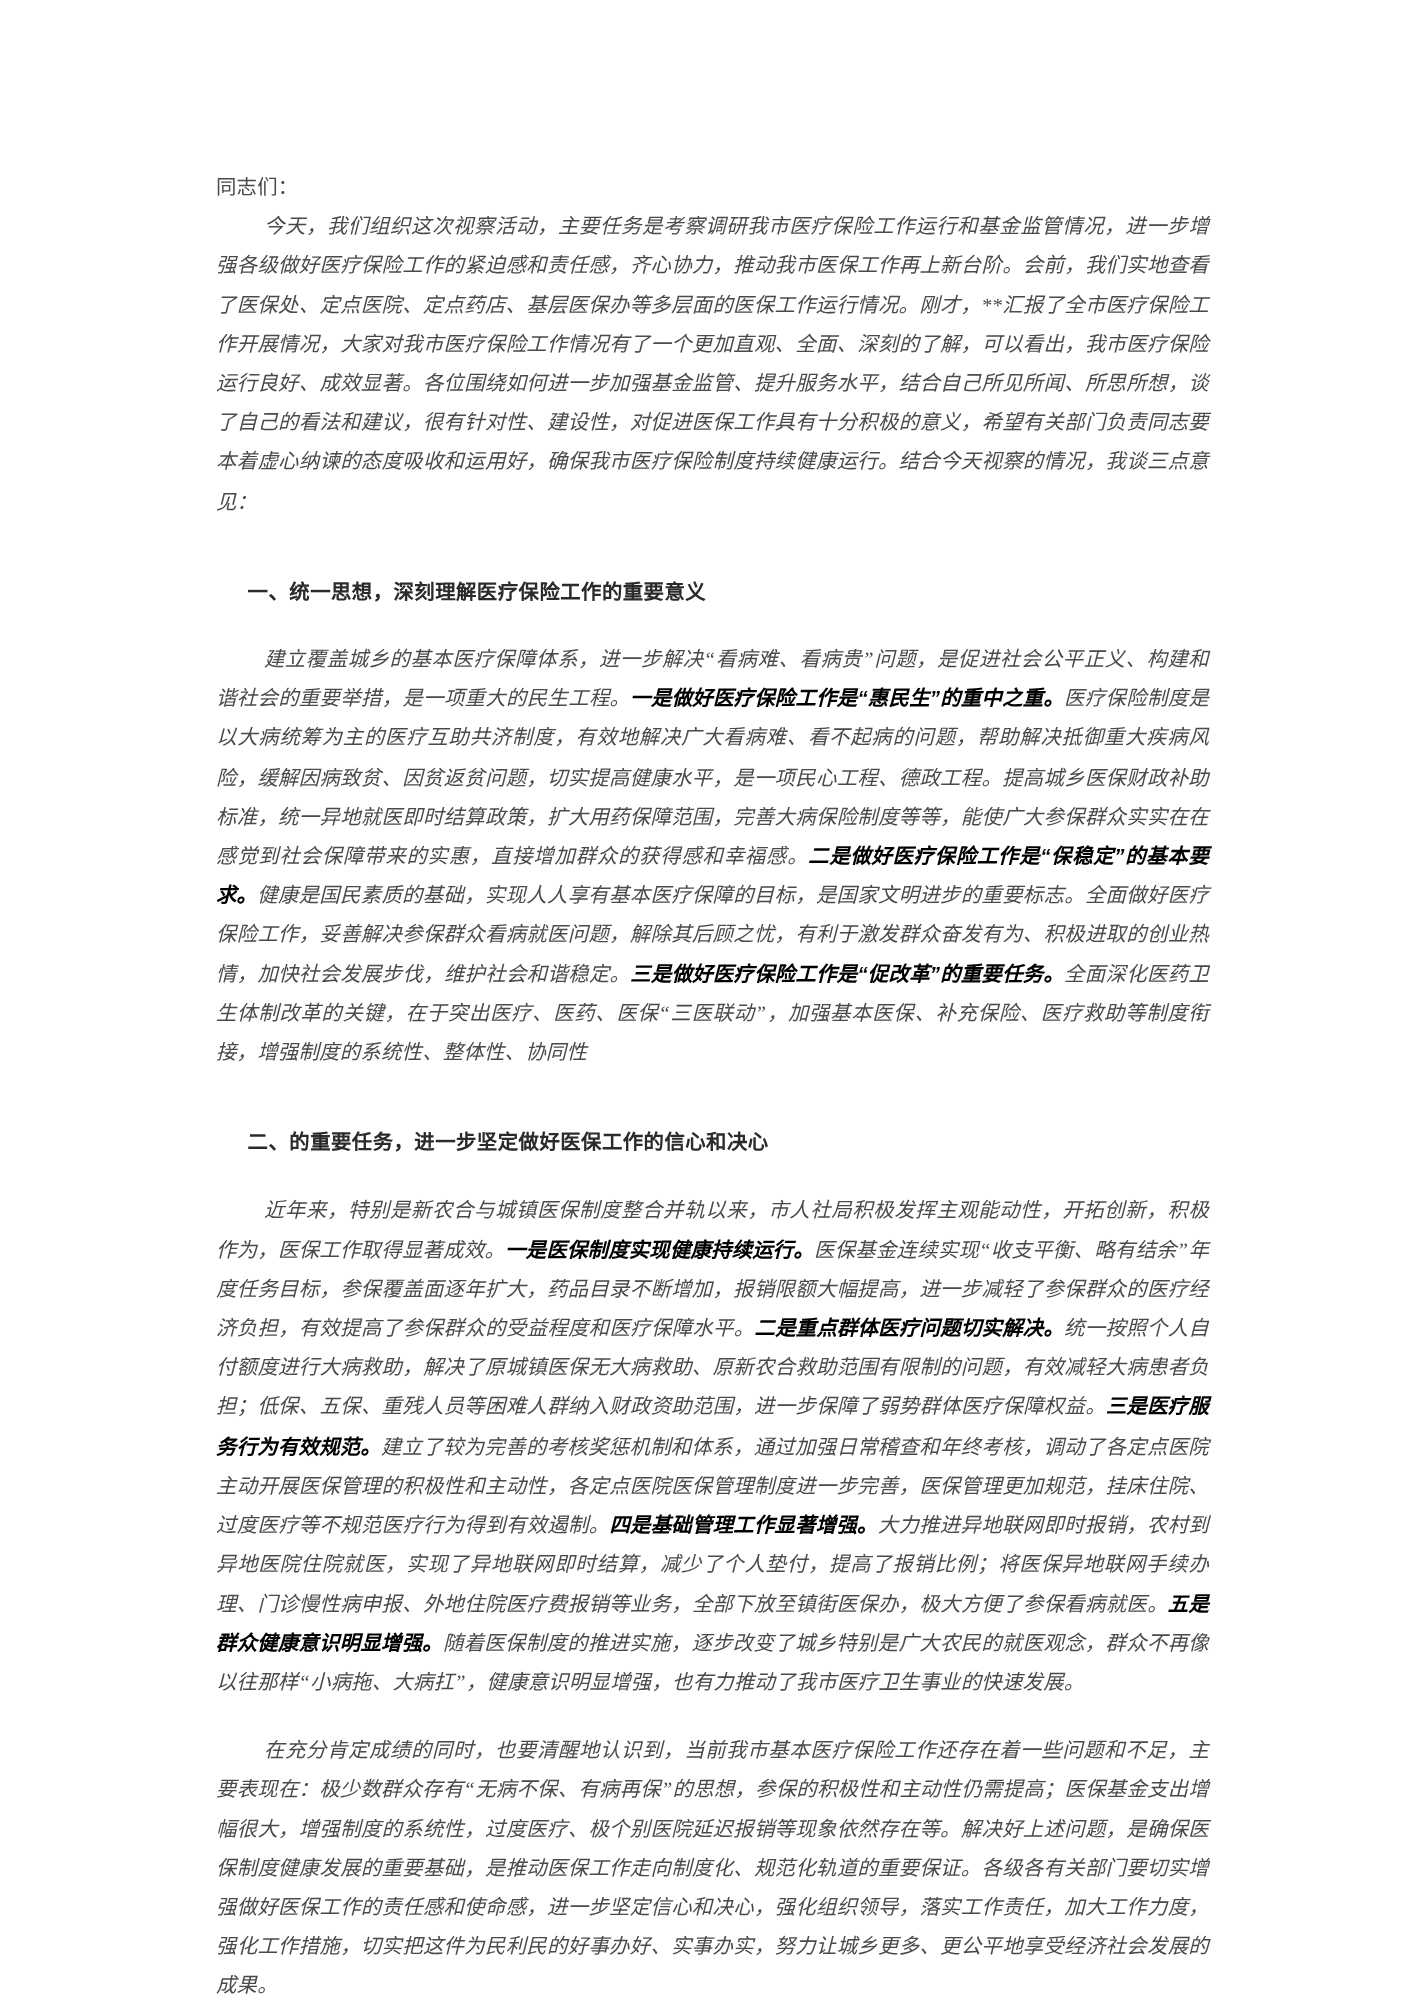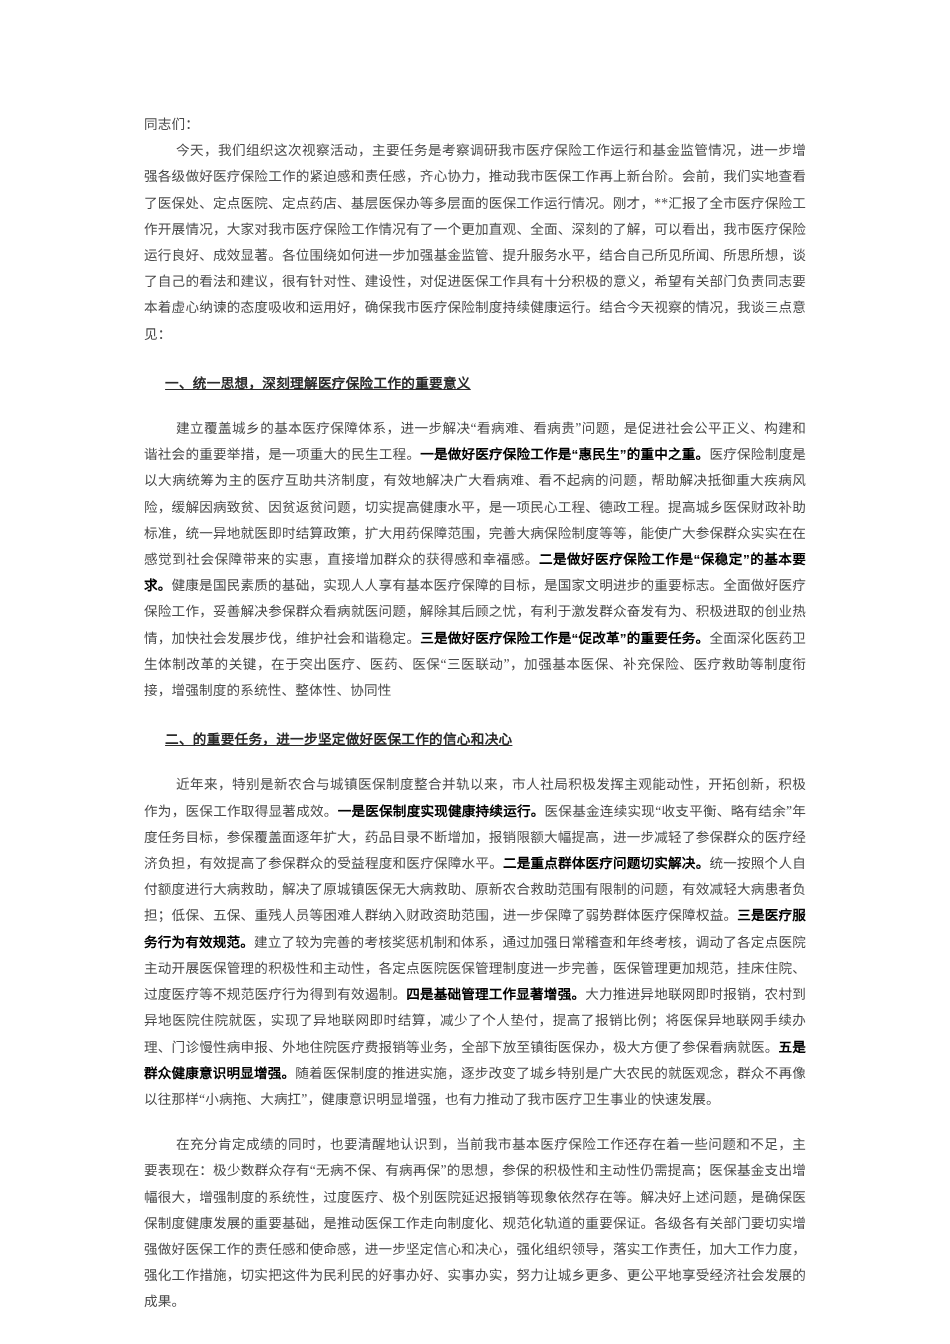--- a/index.html
+++ b/index.html
@@ -33,37 +33,37 @@
     line-height: 26.2px;
     text-align: justify;
     text-justify: inter-ideograph;
     color: #4a4a4a;
     letter-spacing: 0.15px;
     text-indent: 0;
     word-break: break-all;
   }
   p.indent {
     text-indent: 2.35em;
+    font-style: italic;
   }
   p.spacer-before {
     margin-top: 19px;
   }
   h2.section-heading {
     margin: 0;
     font-size: 13.6px;
     line-height: 26.2px;
     font-weight: bold;
     color: #2b2b2b;
     text-indent: 1.55em;
     letter-spacing: 0.3px;
     font-family: "Liberation Sans", "DejaVu Sans", sans-serif;
   }
   h2.heading-gap {
-    margin-top: 23px;
-    text-decoration: underline;
+    margin-top: 34px;
   }
   .em {
     font-weight: bold;
     color: #000000;
     font-family: "Liberation Sans", "DejaVu Sans", sans-serif;
     letter-spacing: 0.1px;
   }
   .salutation {
     text-indent: 0;
   }

